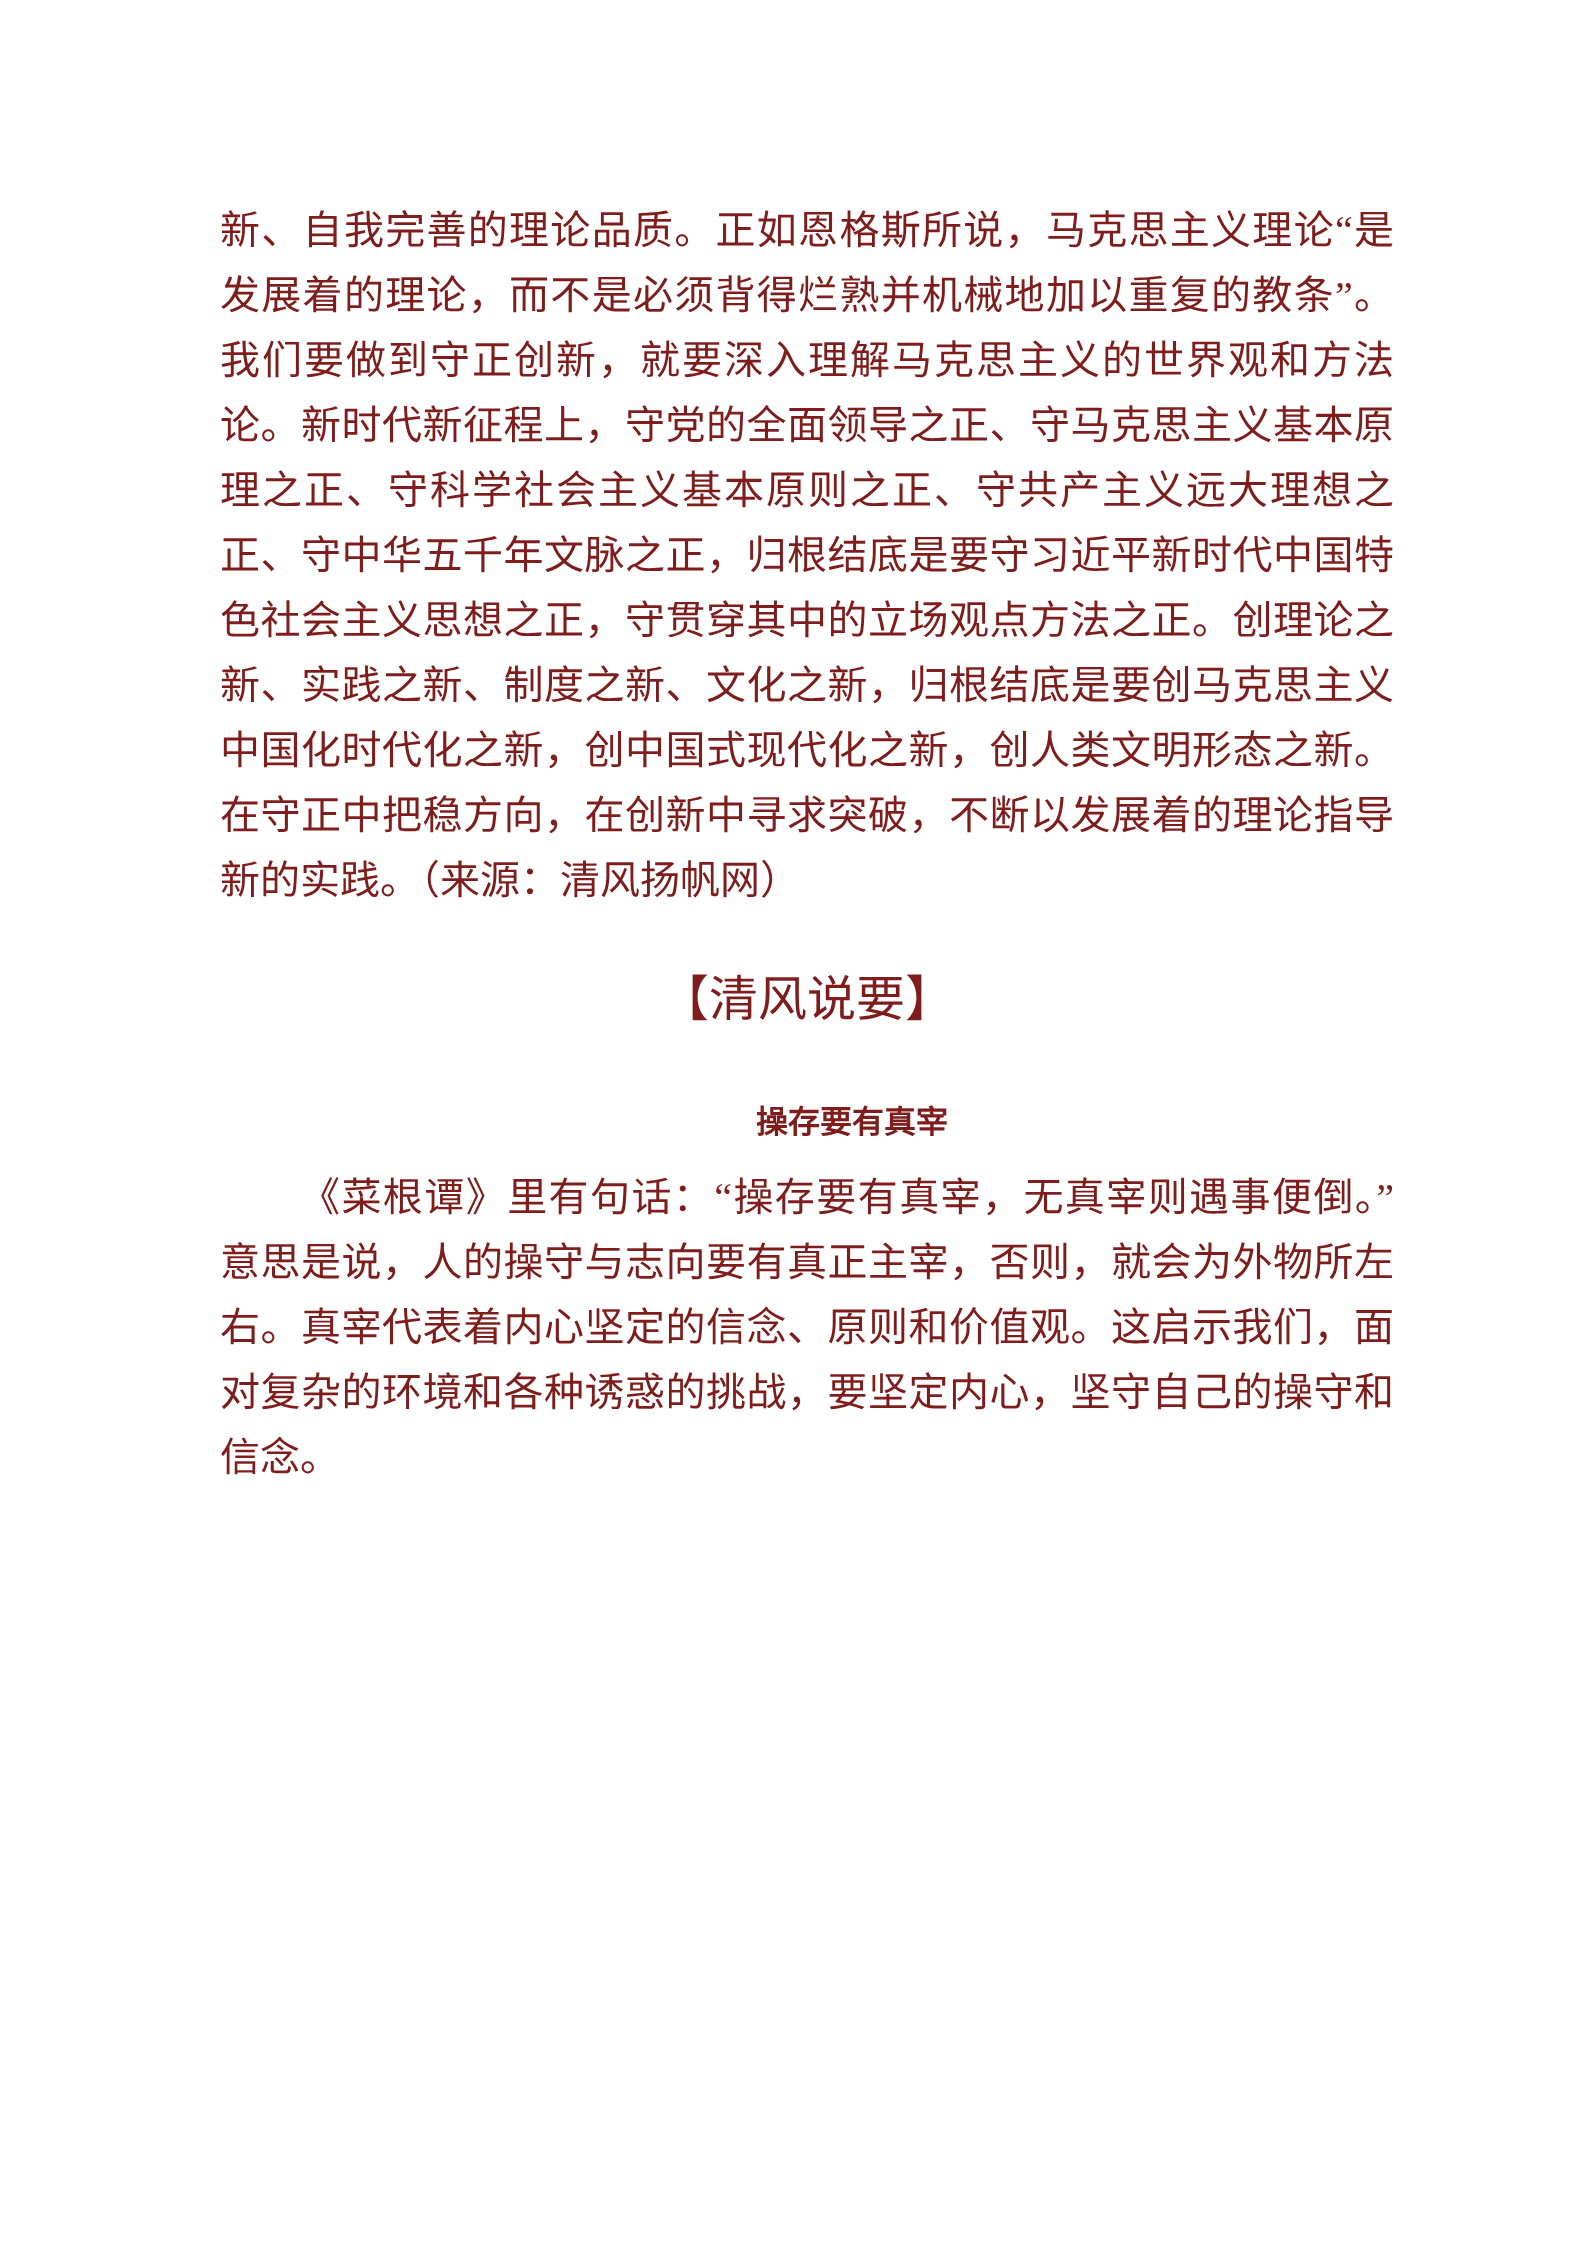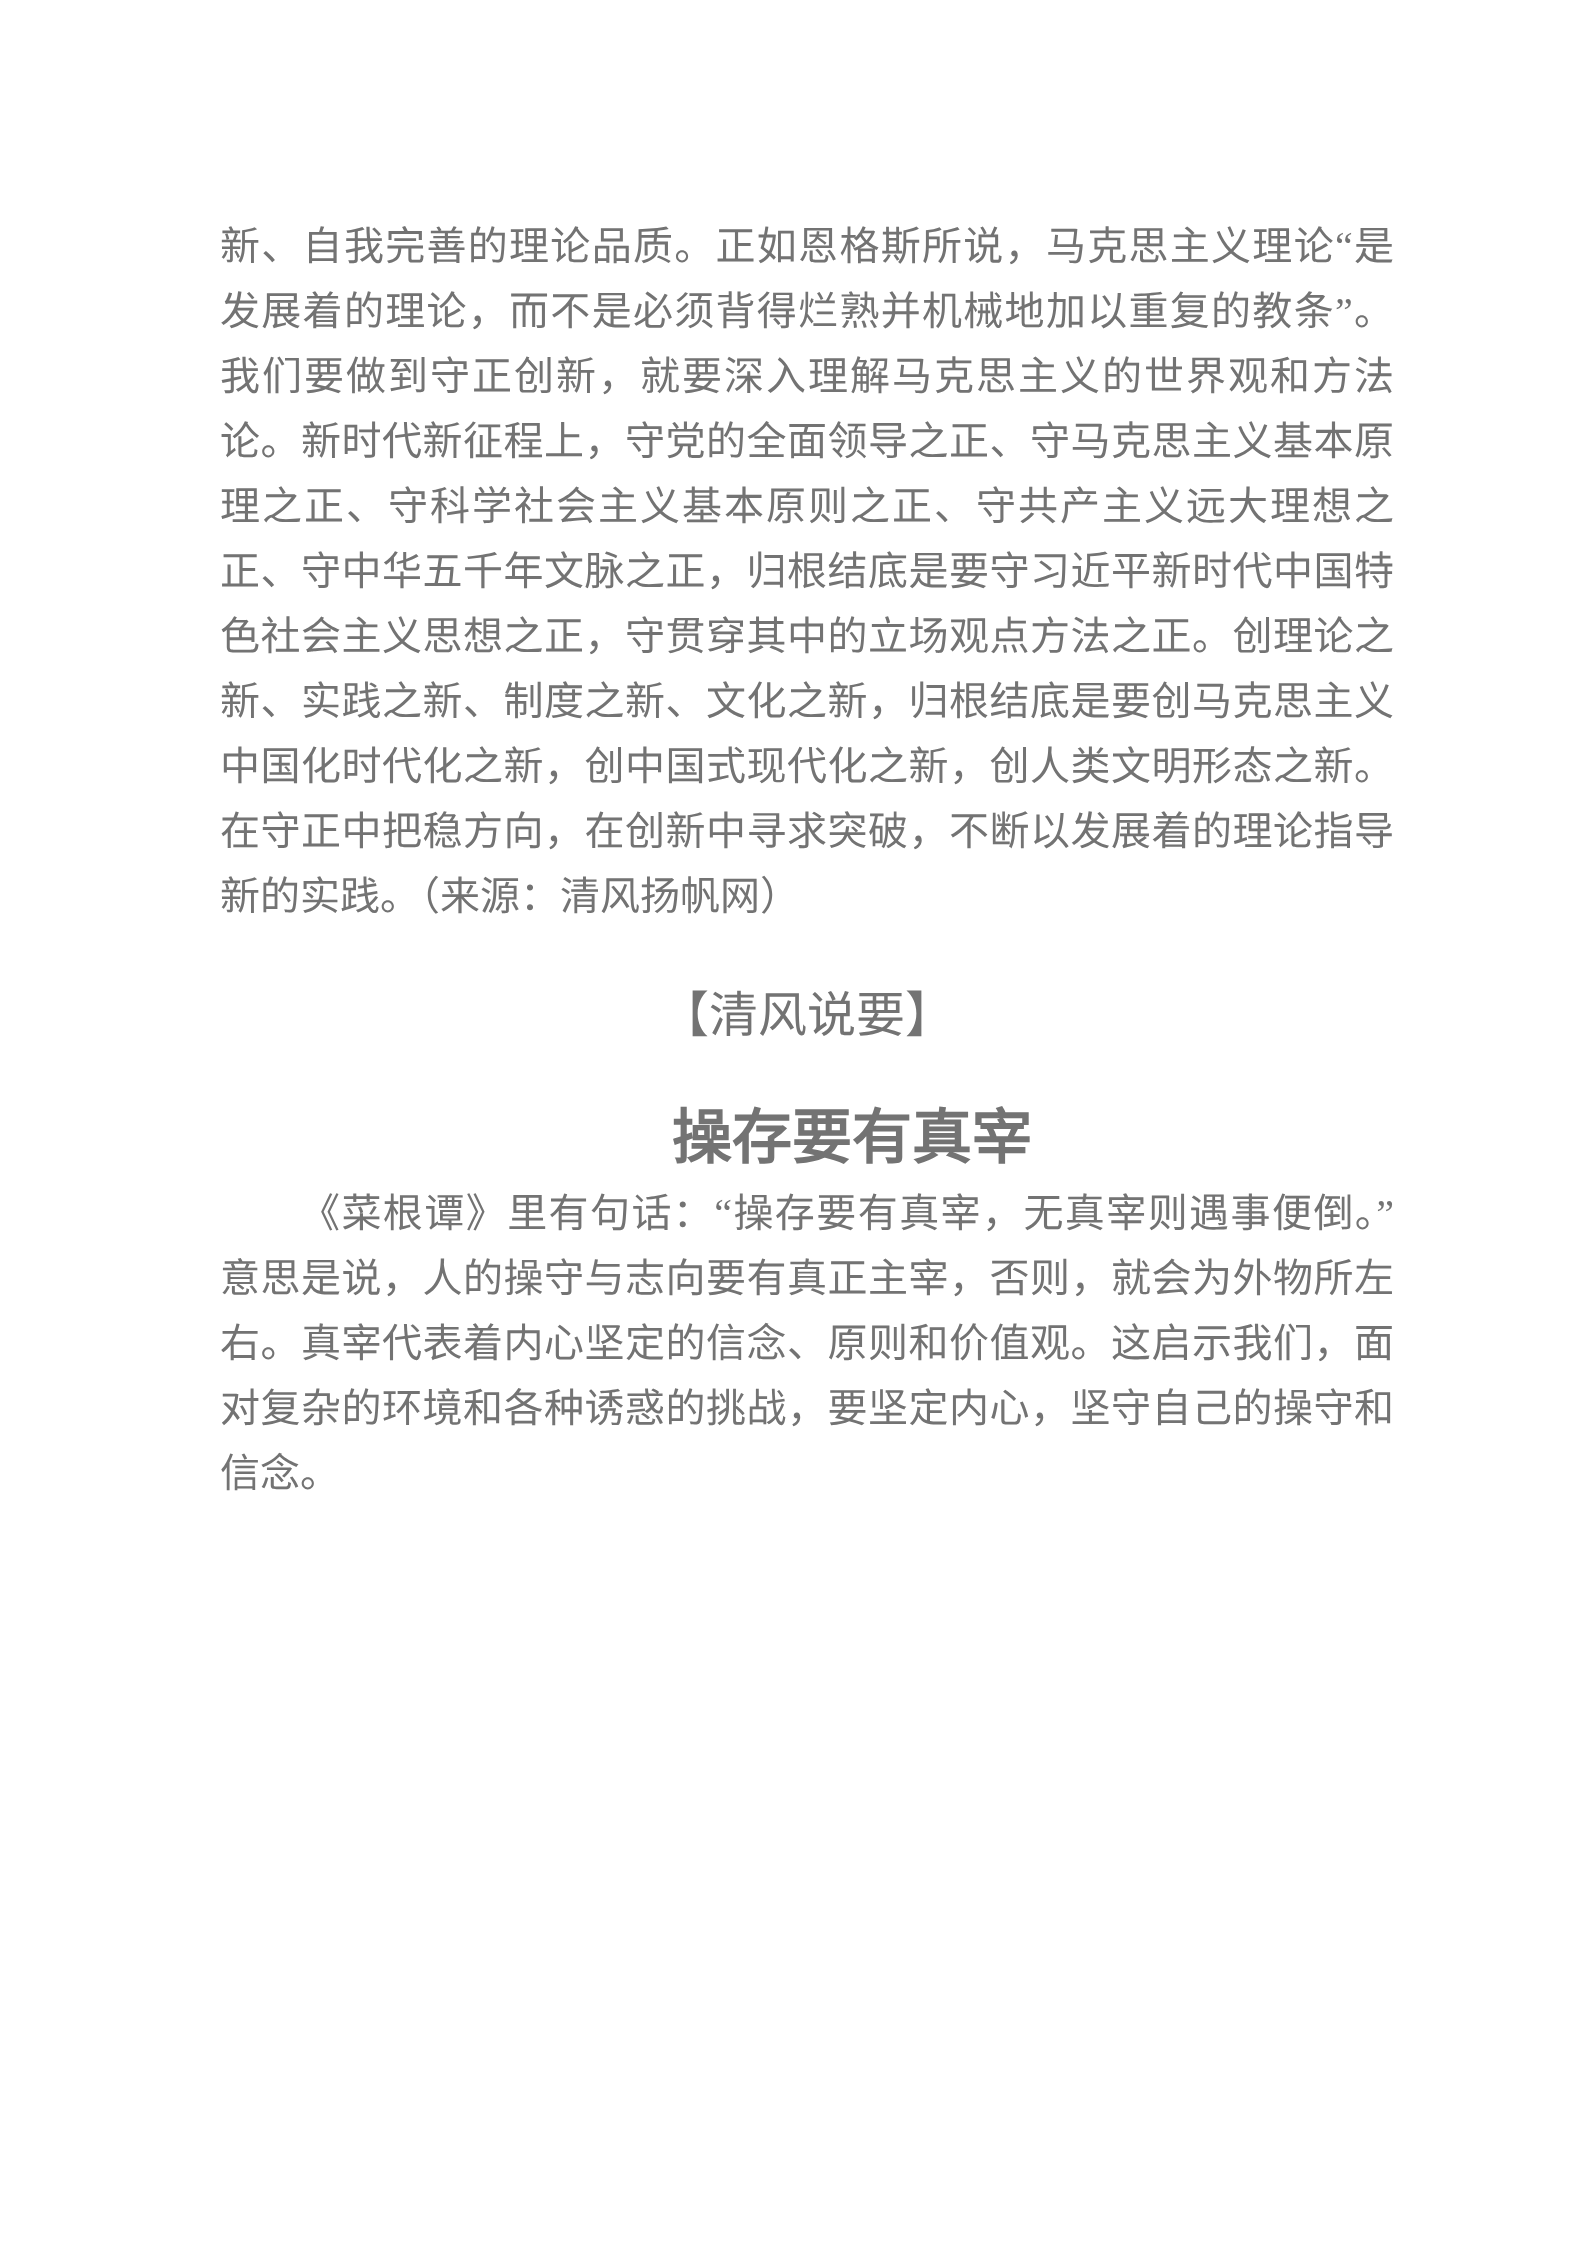--- a/index.html
+++ b/index.html
@@ -4,23 +4,23 @@
 <style>
   html, body {
     margin: 0;
     padding: 0;
     background: #ffffff;
   }
   .page {
     position: relative;
     width: 1587px;
     height: 1716px;
-    margin: 17px auto;
+    margin: 1px auto;
     background: #ffffff;
-    color: #737373;
+    color: #7f1d1d;
     font-family: "Liberation Serif", "DejaVu Serif", serif;
     overflow: hidden;
   }
   .content {
     position: absolute;
     left: 220px;
     top: 197px;
     width: 1174px;
     font-size: 40px;
     line-height: 65px;
@@ -35,21 +35,21 @@
     text-indent: 0;
   }
   .section-heading {
     margin-top: 54px !important;
     text-indent: 0;
     font-size: 49px;
     text-align: center;
   }
   .article-title {
     margin-top: 58px !important;
-    font-size: 60px;
+    font-size: 32px;
     font-weight: bold;
     text-align: center;
     text-indent: 0;
     transform: translateX(45px);
     line-height: 65px;
   }
   .body-para {
     text-indent: 2em;
   }
   .body-para.first {

